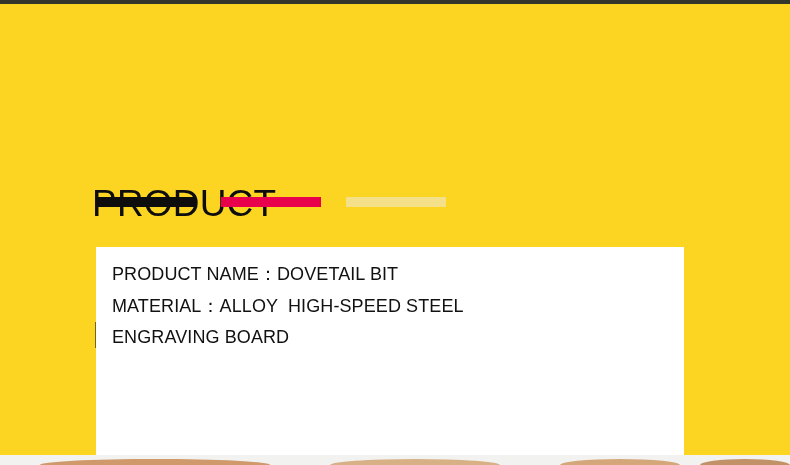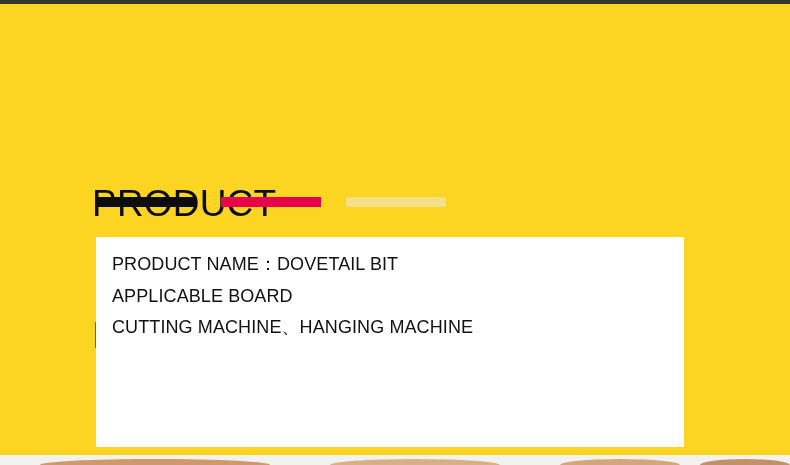--- a/index.html
+++ b/index.html
@@ -136,25 +136,25 @@
       <span class="line">PRODUCT</span>
       <span class="line">INFORMATION</span>
     </div>
 
     <div class="rules">
       <div class="rule rule-1" style="background: rgb(13, 13, 13);"></div>
       <div class="rule rule-2" style="background: rgb(232, 0, 76);"></div>
       <div class="rule rule-3" style="background: rgb(245, 224, 138);"></div>
     </div>
 
-    <div class="card" style="background: rgb(255, 255, 255);">
+    <div class="card" style="background: rgb(255, 255, 255); margin-top: 10px;">
       <div class="card-inner">
         <div class="spec-line">PRODUCT NAME：DOVETAIL BIT</div>
-        <div class="spec-line">APPLICABLE BOARD</div>
-        <div class="spec-line">CUTTING MACHINE、HANGING MACHINE</div>
+        <div class="spec-line">MATERIAL：ALLOY  HIGH-SPEED STEEL</div>
+        <div class="spec-line">ENGRAVING BOARD</div>
       </div>
     </div>
 
   </div>
 
   <div class="bottom-band">
     <div class="blur-shape bs-1"></div>
     <div class="blur-shape bs-2"></div>
     <div class="blur-shape bs-3"></div>
     <div class="blur-shape bs-4"></div>

